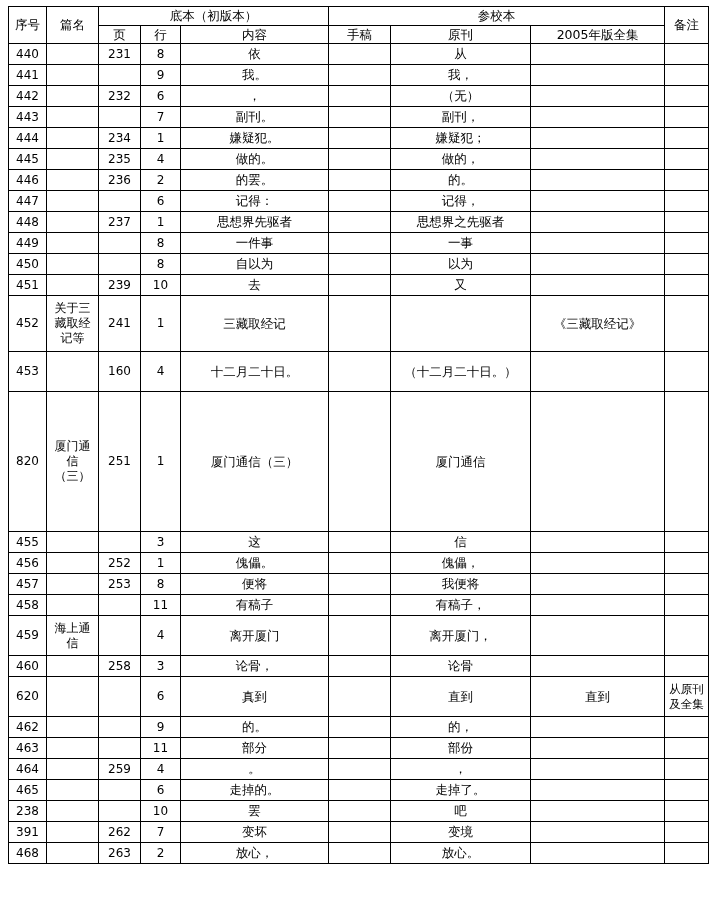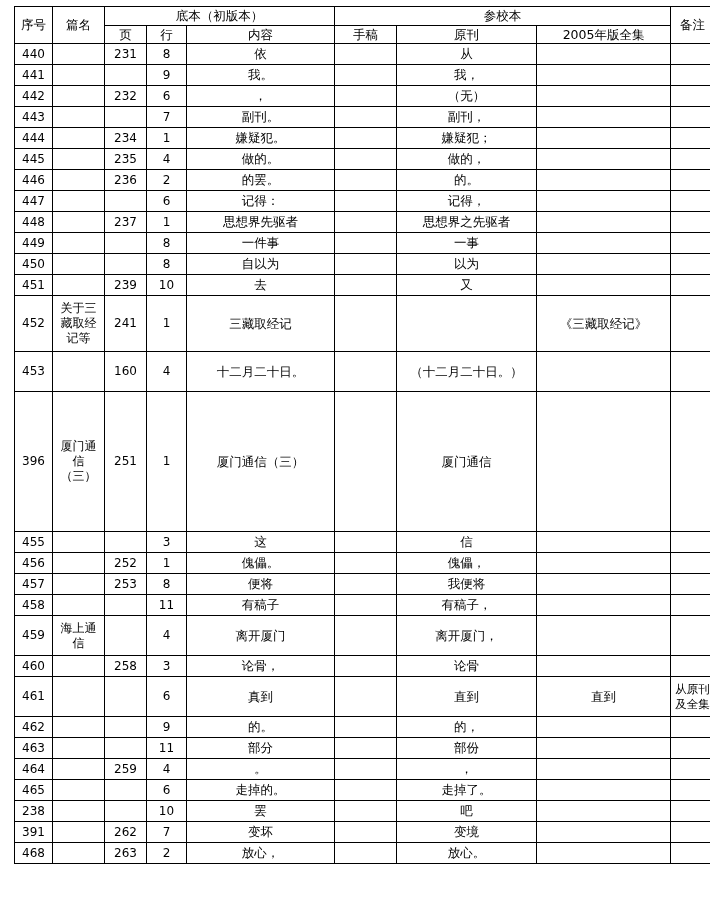--- a/index.html
+++ b/index.html
@@ -10,21 +10,21 @@
   body {
     width: 710px;
     height: 908px;
     font-family: "DejaVu Sans", "Liberation Sans", sans-serif;
     color: #000000;
   }
   .sheet {
     width: 592px;
     height: 908px;
     box-sizing: border-box;
-    padding: 6px 4px 4px 14px;
+    padding: 6px 4px 4px 8px;
   }
   table.collation {
     border-collapse: collapse;
     table-layout: fixed;
     width: 700px;
     font-size: 12px;
   }
   table.collation td, table.collation th {
     border: 1px solid #000000;
     text-align: center;
@@ -241,21 +241,21 @@
           <td class="title-cell"></td>
           <td class="page">160</td>
           <td class="line">4</td>
           <td class="content-cell">十二月二十日。</td>
           <td class="content-cell"></td>
           <td class="content-cell">（十二月二十日。）</td>
           <td class="content-cell"></td>
           <td class="note-cell"></td>
         </tr>
         <tr class="tall-3">
-          <td class="seq">396</td>
+          <td class="seq">820</td>
           <td class="title-cell">厦门通信（三）</td>
           <td class="page">251</td>
           <td class="line">1</td>
           <td class="content-cell">厦门通信（三）</td>
           <td class="content-cell"></td>
           <td class="content-cell">厦门通信</td>
           <td class="content-cell"></td>
           <td class="note-cell"></td>
         </tr>
         <tr class="row-std">
@@ -318,21 +318,21 @@
           <td class="title-cell"></td>
           <td class="page">258</td>
           <td class="line">3</td>
           <td class="content-cell">论骨，</td>
           <td class="content-cell"></td>
           <td class="content-cell">论骨</td>
           <td class="content-cell"></td>
           <td class="note-cell"></td>
         </tr>
         <tr class="tall-2">
-          <td class="seq">461</td>
+          <td class="seq">620</td>
           <td class="title-cell"></td>
           <td class="page"></td>
           <td class="line">6</td>
           <td class="content-cell">真到</td>
           <td class="content-cell"></td>
           <td class="content-cell">直到</td>
           <td class="content-cell">直到</td>
           <td class="note-cell">从原刊及全集</td>
         </tr>
         <tr class="row-std">

